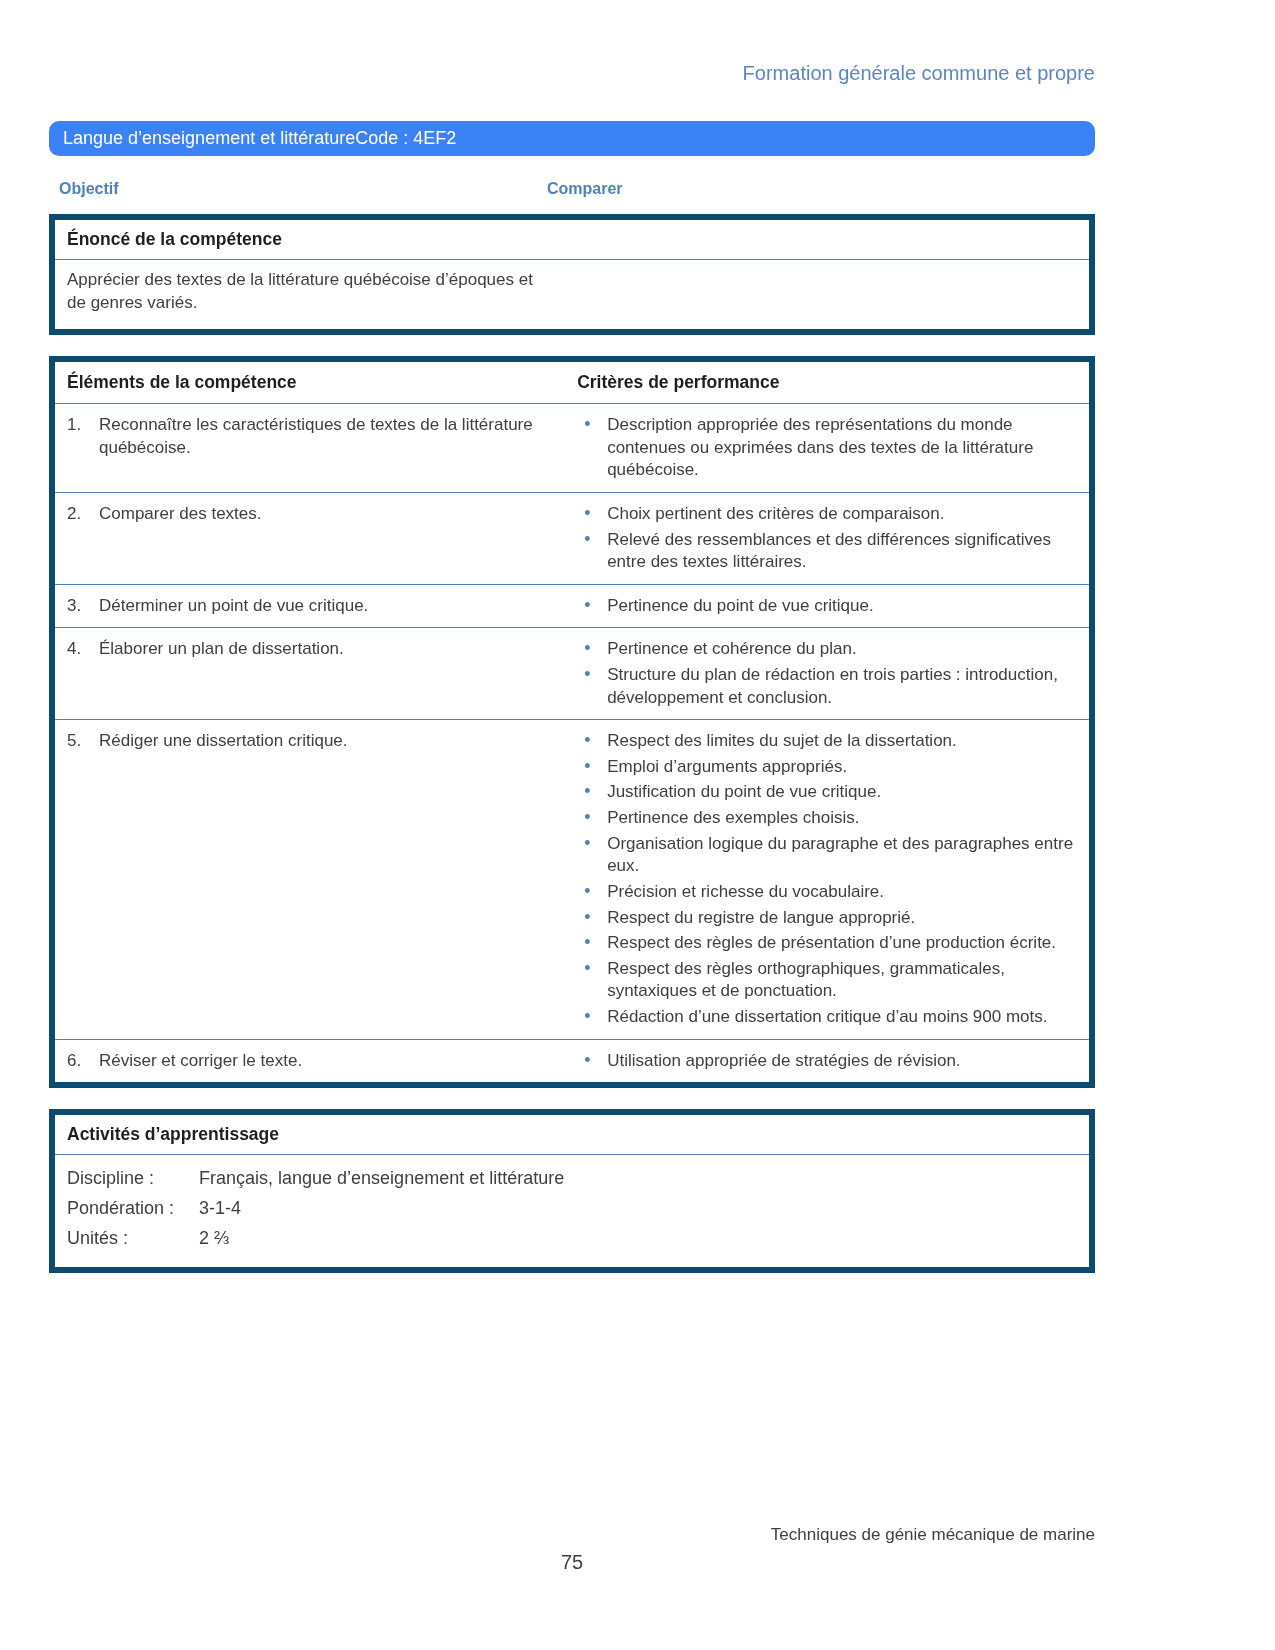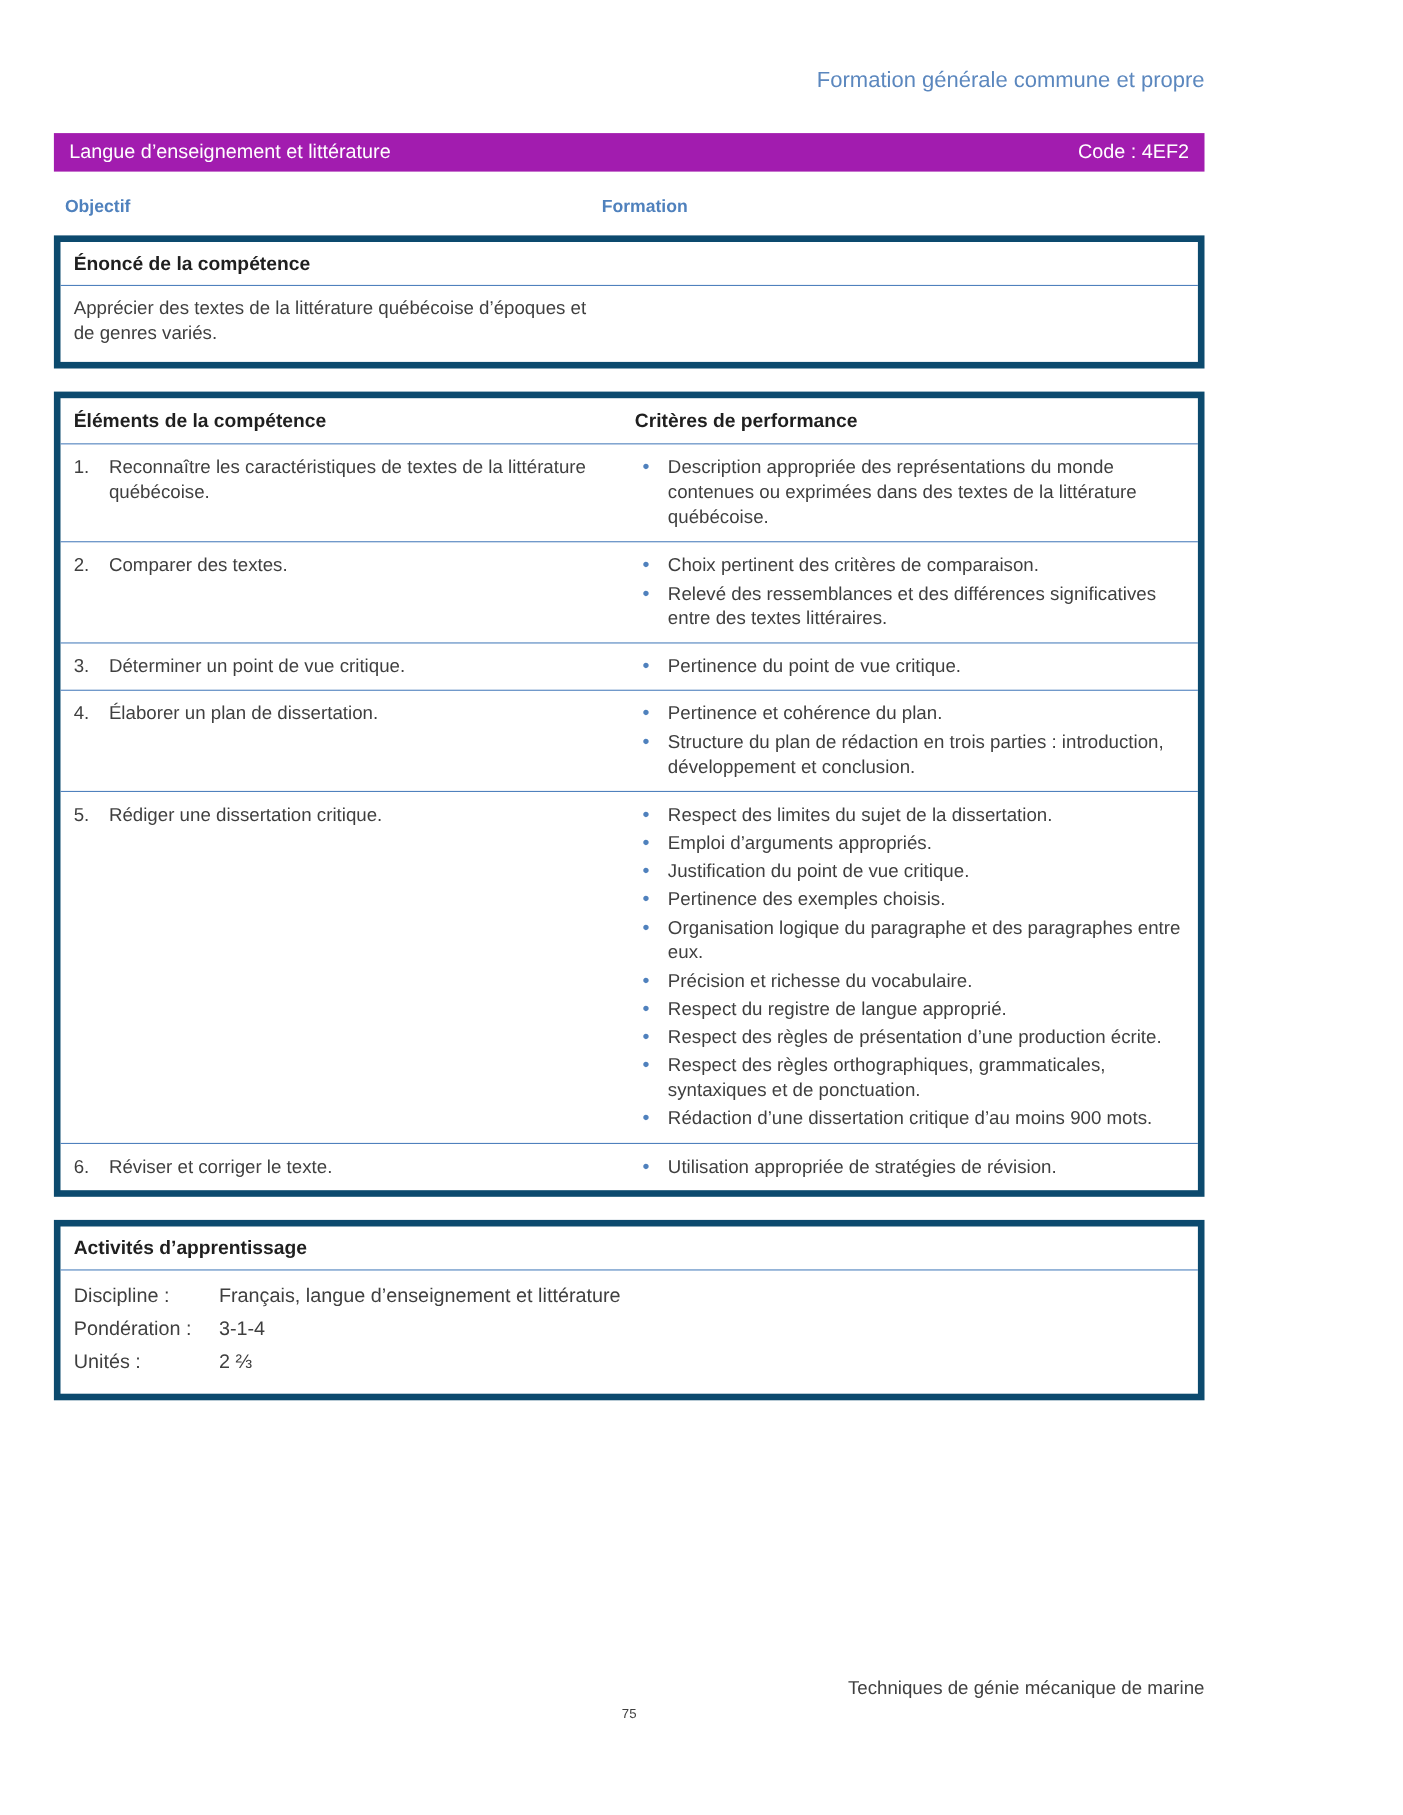--- a/index.html
+++ b/index.html
@@ -14,27 +14,28 @@
   .page { padding:62px 180px 0 49px; }
 
   .top-header {
     text-align:right;
     color:#5b87be;
     font-size:20px;
     margin-bottom:36px;
   }
 
   .banner {
-    background:#a21caf;
+    background:#3b82f6;
     color:#ffffff;
     display:flex;
-    justify-content:space-between;
+    justify-content:flex-start;
     align-items:center;
     padding:7px 14px;
     font-size:18px;
+    border-radius:10px;
   }
 
   .col-heads {
     display:flex;
     margin:24px 0 16px 10px;
     font-size:16px;
     font-weight:bold;
     color:#4f81bd;
   }
   .col-heads .h1 { width:488px; }
@@ -89,39 +90,39 @@
   .act-line .avalue { flex:1; }
 
   .footer-right {
     text-align:right;
     margin-top:252px;
     font-size:17px;
     color:#3f3f3f;
   }
   .footer-page {
     text-align:center;
-    font-size:12px;
+    font-size:20px;
     margin-top:6px;
   }
 </style>
 </head>
 <body>
 
 <div class="page">
 
   <div class="top-header">Formation générale commune et propre</div>
 
   <div class="banner">
     <span>Langue d’enseignement et littérature</span>
     <span>Code : 4EF2</span>
   </div>
 
   <div class="col-heads">
     <span class="h1">Objectif</span>
-    <span class="h2">Formation</span>
+    <span class="h2">Comparer</span>
   </div>
 
   <div class="box">
     <div class="box-header">Énoncé de la compétence</div>
     <div class="box-body">
       <div class="enonce-body-text">Apprécier des textes de la littérature québécoise d’époques et de genres variés.</div>
     </div>
   </div>
 
   <div class="box">

